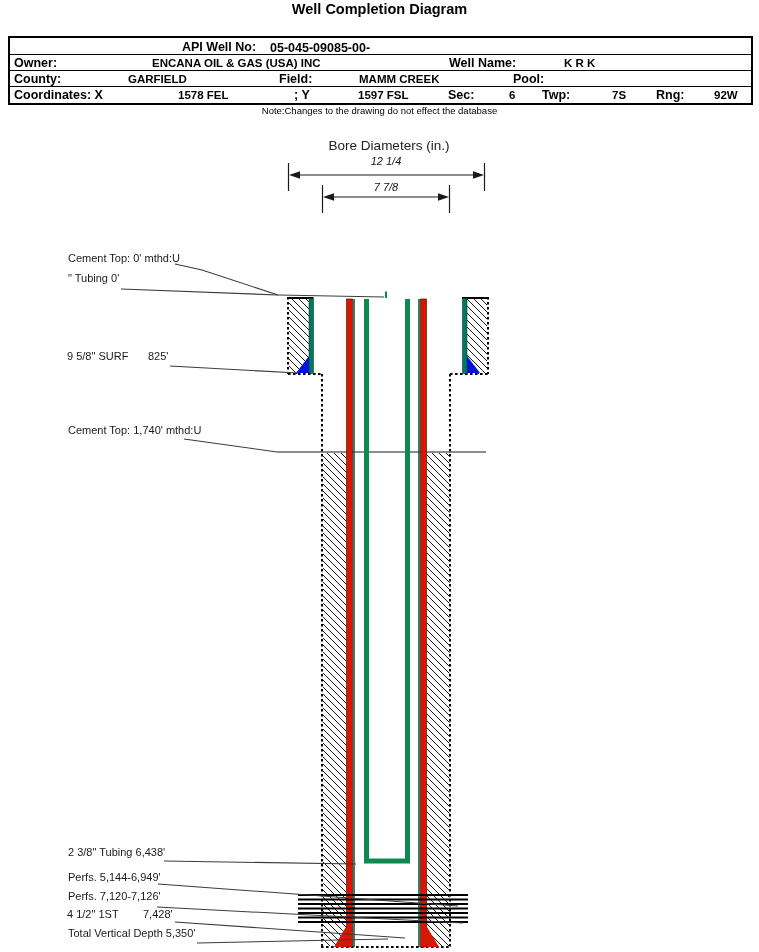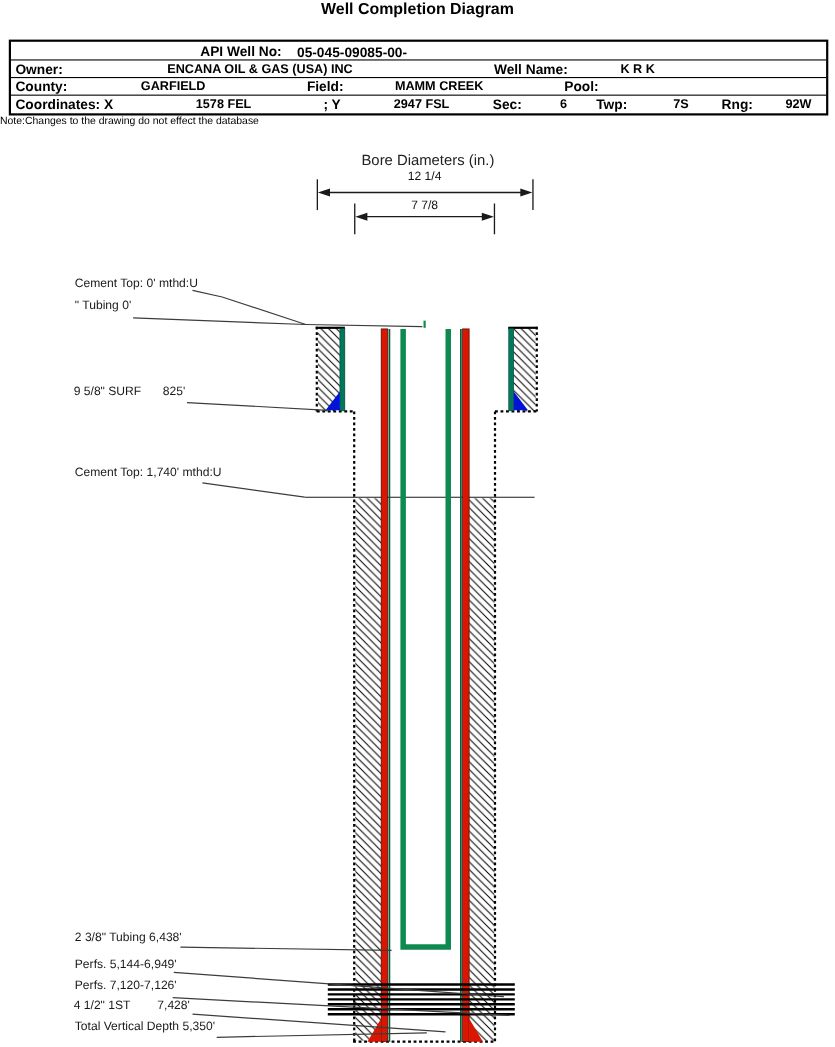--- a/index.html
+++ b/index.html
@@ -6,25 +6,25 @@
   .page{position:relative;width:759px;height:952px;background:#fff;
         font-family:"Liberation Sans",sans-serif;color:#111;overflow:hidden;}
   .title{position:absolute;left:0;right:0;top:1px;text-align:center;
          font-size:14.5px;font-weight:bold;color:#000;}
   .htable{position:absolute;left:8px;top:36px;width:741px;height:65px;
           border:2px solid #000;}
   .sep{position:absolute;left:0;right:0;height:0;border-top:1.6px solid #000;}
   .cell{position:absolute;white-space:pre;}
   .cl{font-size:12.5px;font-weight:bold;color:#000;}
   .cv{font-size:11.5px;color:#000;font-weight:bold;}
-  .note{position:absolute;left:0;right:0;top:105px;text-align:left;
+  .note{position:absolute;left:0;right:0;top:105px;text-align:center;
         font-size:9.5px;color:#000;}
   .bore-title{position:absolute;left:389px;top:138px;transform:translateX(-50%);
         font-size:13.5px;color:#222;white-space:pre;}
-  .dim{position:absolute;transform:translateX(-50%);font-size:11px;color:#111;white-space:pre;}
+  .dim{position:absolute;transform:translateX(-50%);font-size:11px;color:#111;white-space:pre;font-style:italic;}
   .lbl{position:absolute;font-size:11px;color:#1a1a1a;white-space:pre;}
   svg{position:absolute;left:0;top:0;}
 </style>
 </head>
 <body>
 
 <div class="page">
 
   <div class="title">Well Completion Diagram</div>
 
@@ -44,21 +44,21 @@
     <span class="cell cl" style="left:4px;top:34px">County:</span>
     <span class="cell cv" style="left:118px;top:35px">GARFIELD</span>
     <span class="cell cl" style="left:269px;top:34px">Field:</span>
     <span class="cell cv" style="left:349px;top:35px">MAMM CREEK</span>
     <span class="cell cl" style="left:503px;top:34px">Pool:</span>
     <span class="cell cv" style="left:560px;top:35px"></span>
 
     <span class="cell cl" style="left:4px;top:50px">Coordinates: X</span>
     <span class="cell cv" style="left:168px;top:51px">1578 FEL</span>
     <span class="cell cl" style="left:284px;top:50px">; Y</span>
-    <span class="cell cv" style="left:348px;top:51px">2947 FSL</span>
+    <span class="cell cv" style="left:348px;top:51px">1597 FSL</span>
     <span class="cell cl" style="left:438px;top:50px">Sec:</span>
     <span class="cell cv" style="left:499px;top:51px">6</span>
     <span class="cell cl" style="left:532px;top:50px">Twp:</span>
     <span class="cell cv" style="left:602px;top:51px">7S</span>
     <span class="cell cl" style="left:646px;top:50px">Rng:</span>
     <span class="cell cv" style="left:704px;top:51px">92W</span>
   </div>
 
   <div class="note">Note:Changes to the drawing do not effect the database</div>
 

